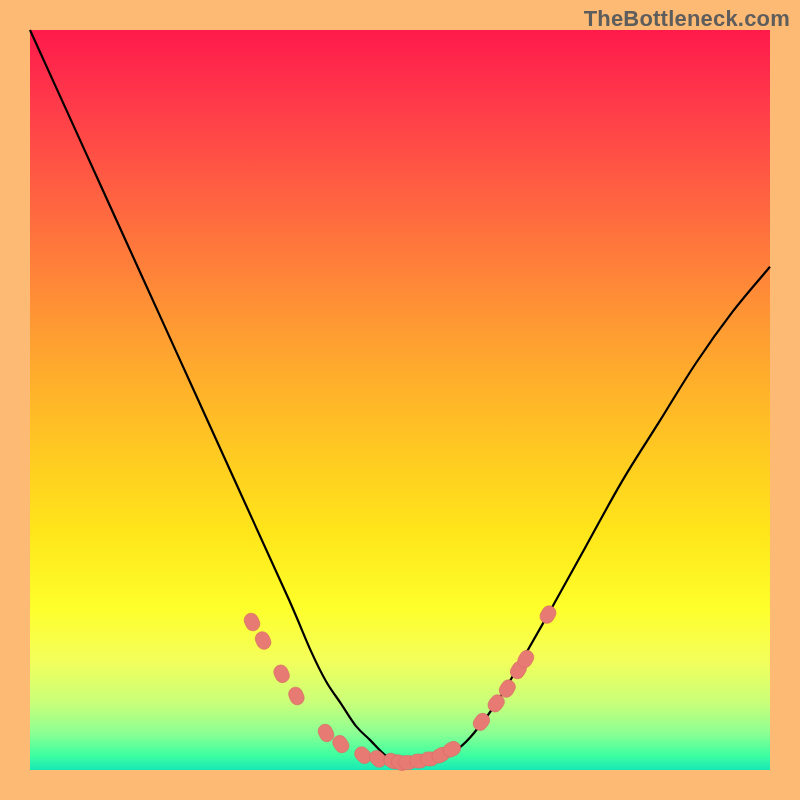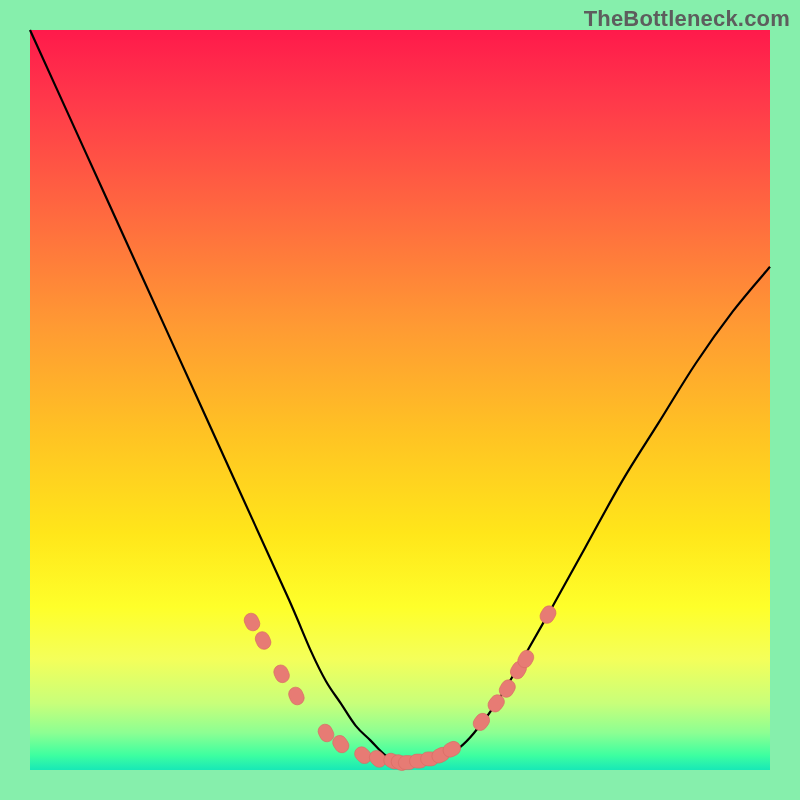--- a/index.html
+++ b/index.html
@@ -10,21 +10,21 @@
     overflow: hidden;
     background: #000;
     font-family: Arial, Helvetica, sans-serif;
   }
   .frame {
     position: absolute;
     left: 0;
     top: 0;
     width: 800px;
     height: 800px;
-    background: #86efac;
+    background: #fdba74;
   }
   .plot-area {
     position: absolute;
     left: 30px;
     top: 30px;
     width: 740px;
     height: 740px;
     background: linear-gradient(to bottom,
       #ff1a4b 0%,
       #ff3a4a 10%,

